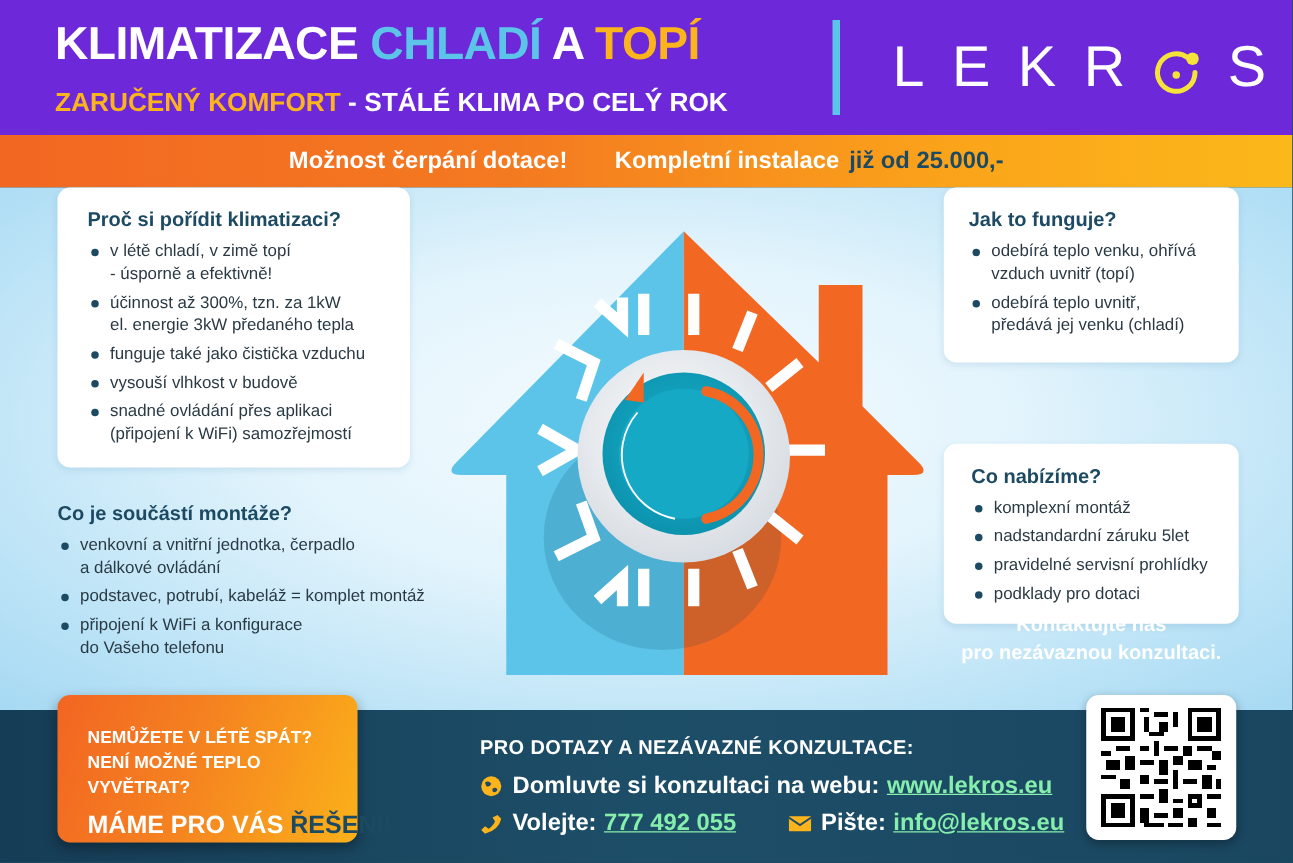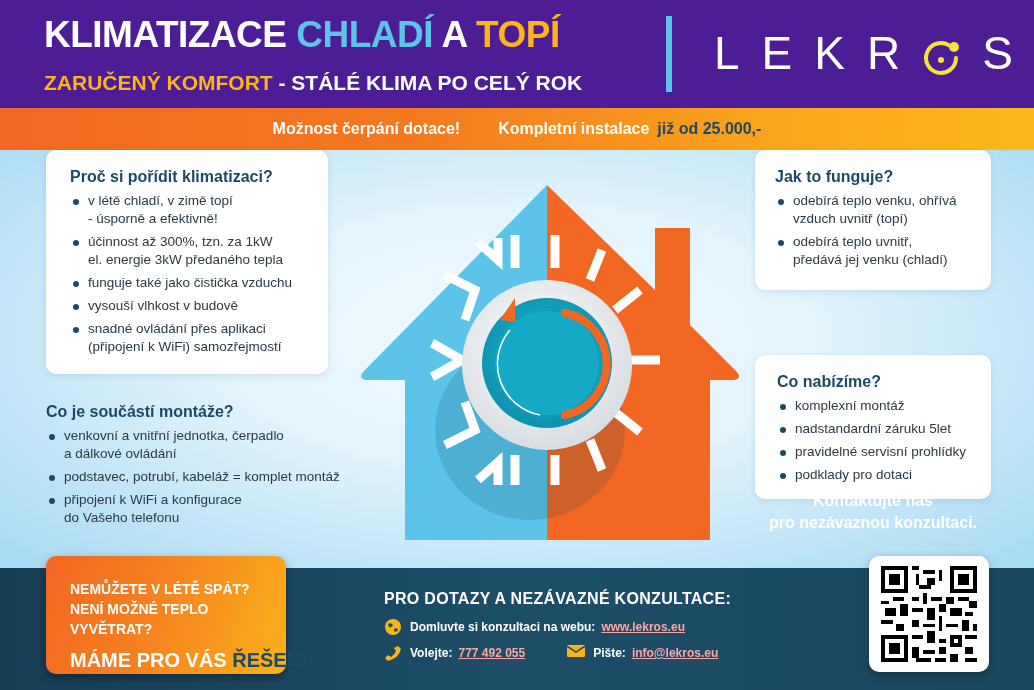--- a/index.html
+++ b/index.html
@@ -4,21 +4,21 @@
 <style>
   * { box-sizing: border-box; margin: 0; padding: 0; }
   html, body { width: 1034px; height: 690px; overflow: hidden; }
   body {
     font-family: "Liberation Sans", "DejaVu Sans", sans-serif;
     background: #1c4a63;
     position: relative;
   }
   .header {
     position: absolute; left: 0; top: 0; width: 1034px; height: 108px;
-    background: #4c1d95;
+    background: #6d28d9;
   }
   .title {
     position: absolute; left: 44px; top: 14px;
     font-size: 37px; font-weight: 900; color: #ffffff; letter-spacing: -0.5px;
     white-space: nowrap;
   }
   .title .cold { color: #5bc4e8; }
   .title .hot { color: #fbb41b; }
   .subtitle {
     position: absolute; left: 44px; top: 71px;
@@ -35,21 +35,21 @@
     white-space: nowrap; display: flex; align-items: center;
   }
   .logo-o {
     display: inline-block; width: 38px; height: 38px; position: relative;
     margin-right: 22px;
   }
   .banner {
     position: absolute; left: 0; top: 108px; width: 1034px; height: 42px;
     background: linear-gradient(90deg, #f26722 0%, #f47a20 40%, #fba51a 75%, #fbb81a 100%);
     display: flex; align-items: center; justify-content: center; gap: 38px;
-    font-size: 16px; font-weight: 800; color: #ffffff;
+    font-size: 19px; font-weight: 800; color: #ffffff;
   }
   .banner .price { color: #1c4a63; margin-left: 8px; }
   .main {
     position: absolute; left: 0; top: 150px; width: 1034px; height: 418px;
     background: radial-gradient(ellipse at 50% 45%, #f4fbff 0%, #e3f4fc 40%, #b9e2f6 80%, #a6d9f3 100%);
   }
   .card {
     position: absolute; background: #ffffff; border-radius: 10px;
     box-shadow: 0 2px 6px rgba(80,140,180,0.18);
   }
@@ -78,23 +78,23 @@
     border-radius: 10px;
     background: linear-gradient(110deg, #f26522 0%, #f58220 45%, #fbb11a 100%);
     box-shadow: 0 4px 10px rgba(0,0,0,0.35);
     padding: 23px 0 0 24px;
   }
   .promo .q { font-size: 14px; font-weight: 900; color: #ffffff; line-height: 20px; }
   .promo .ans { font-size: 20px; font-weight: 900; color: #ffffff; margin-top: 10px; white-space: nowrap; }
   .promo .ans .dark { color: #1c4a63; }
   .contact { position: absolute; left: 384px; top: 590px; color: #ffffff; }
   .contact-head { font-size: 16px; font-weight: 700; letter-spacing: 0.3px; margin-bottom: 10px; white-space: nowrap; }
-  .contact-row { font-size: 12px; font-weight: 700; display: flex; align-items: center; margin-bottom: 8px; white-space: nowrap; }
+  .contact-row { font-size: 19px; font-weight: 700; display: flex; align-items: center; margin-bottom: 8px; white-space: nowrap; }
   .contact-row .ic { width: 18px; height: 18px; margin-right: 8px; display: inline-block; }
-  .contact-row a { color: #fca5a5; text-decoration: underline; margin-left: 6px; }
+  .contact-row a { color: #86efac; text-decoration: underline; margin-left: 6px; }
   .qr {
     position: absolute; left: 869px; top: 556px; width: 120px; height: 116px;
     background: #ffffff; border-radius: 10px; padding: 10px;
     box-shadow: 0 3px 8px rgba(0,0,0,0.3);
   }
 </style>
 </head>
 <body>
 
 <div class="header">

